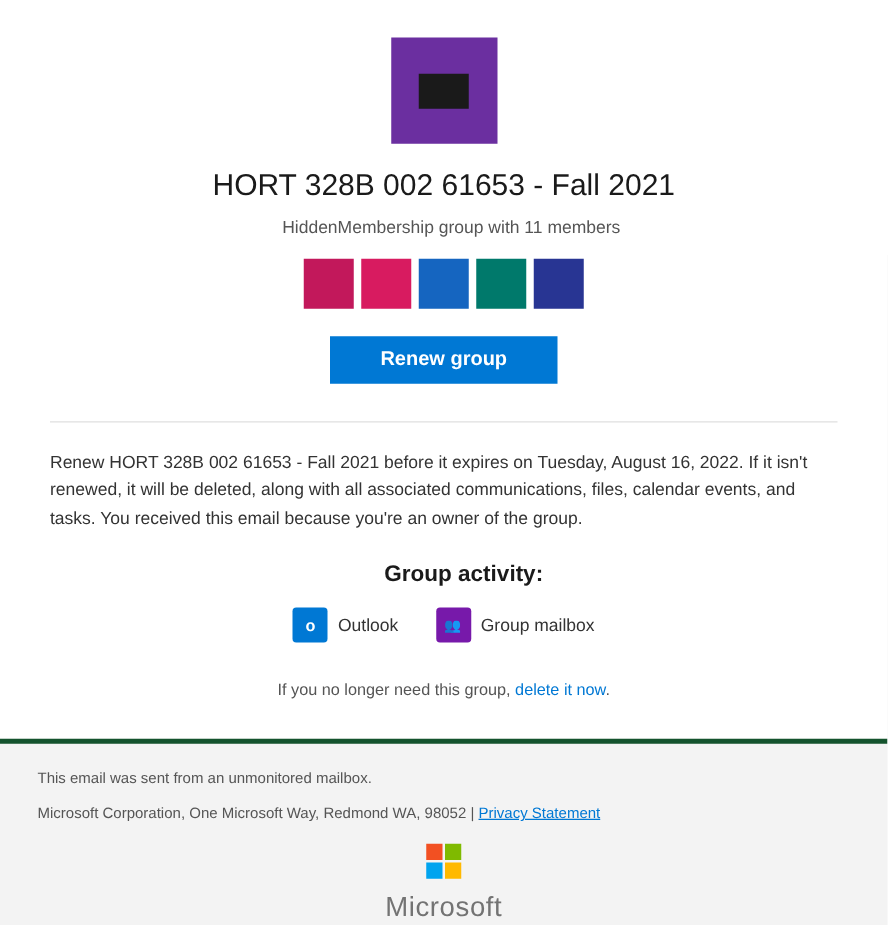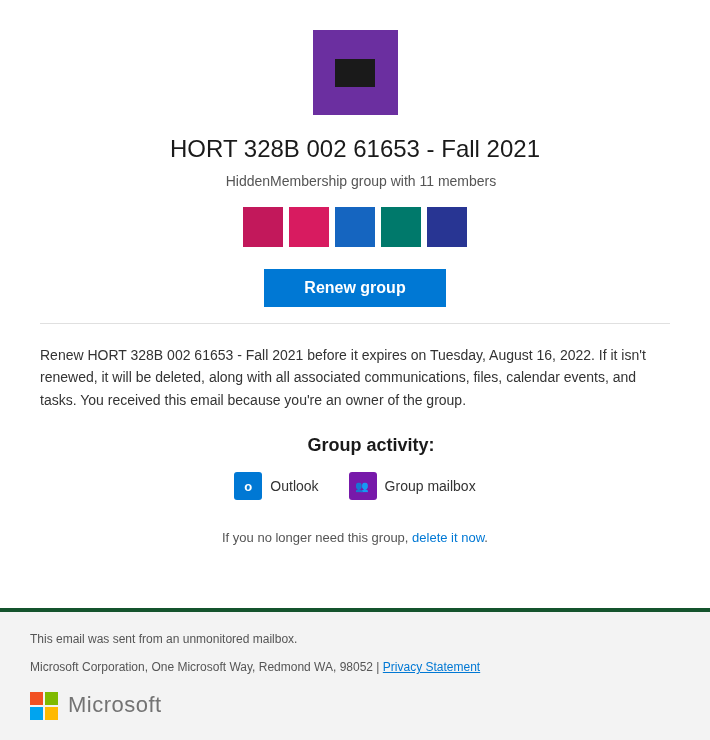--- a/index.html
+++ b/index.html
@@ -84,21 +84,21 @@
     }
 
     .renew-button {
       background-color: #0078d4;
       color: #ffffff;
       border: none;
       padding: 10px 40px;
       font-size: 16px;
       font-weight: 600;
       cursor: pointer;
-      margin-bottom: 16px;
+      margin-bottom: 30px;
       min-width: 165px;
       text-align: center;
     }
 
     .divider {
       width: 100%;
       border: none;
       border-top: 1px solid #e0e0e0;
       margin-bottom: 20px;
     }
@@ -201,22 +201,23 @@
       margin-bottom: 18px;
     }
 
     .footer-address a {
       color: #0078d4;
       text-decoration: underline;
     }
 
     .microsoft-logo {
       display: flex;
-      align-items: flex-start;
+      align-items: center;
       gap: 10px;
+      flex-direction: column;
     }
 
     .ms-grid {
       display: grid;
       grid-template-columns: 1fr 1fr;
       grid-template-rows: 1fr 1fr;
       width: 28px;
       height: 28px;
       gap: 2px;
     }

